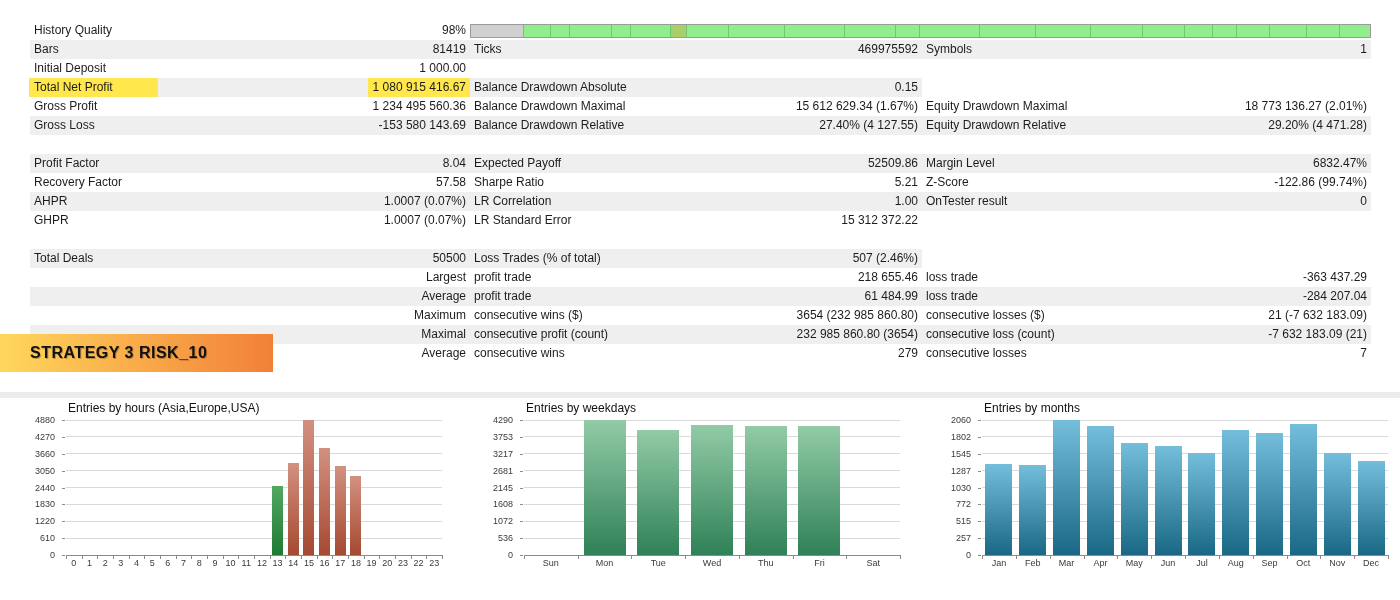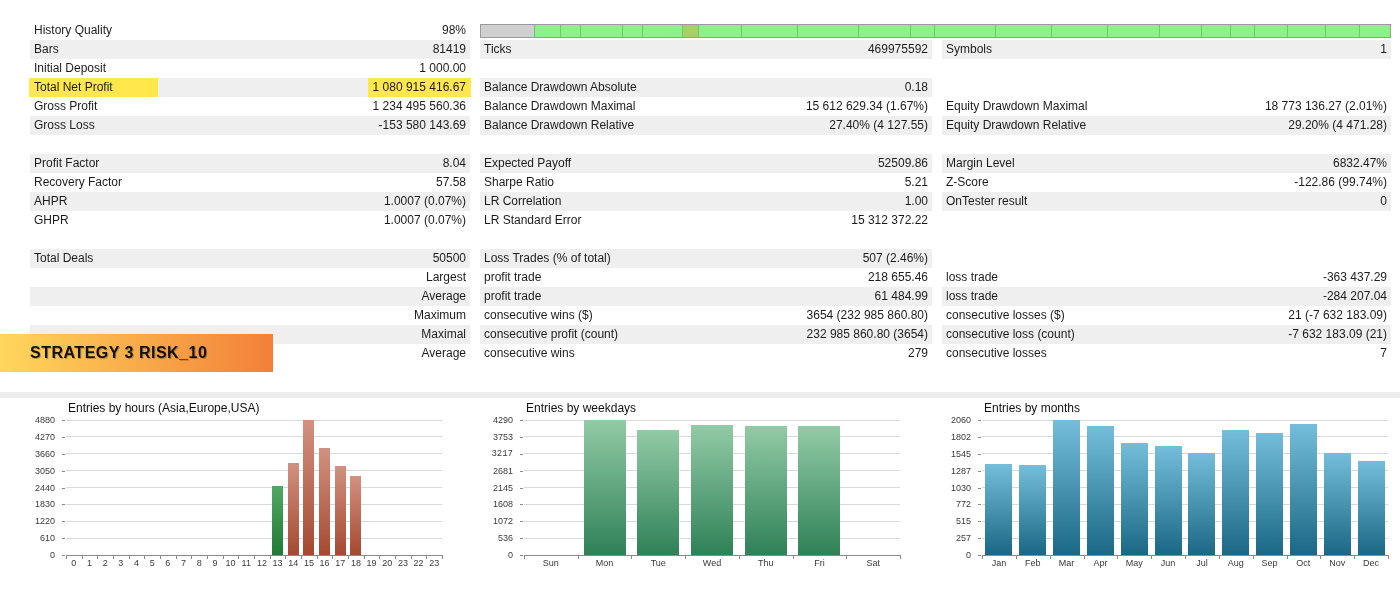--- a/index.html
+++ b/index.html
@@ -1,20 +1,20 @@
 <!DOCTYPE html>
 <html><head>
 <meta charset="utf-8">
 <style>
   html,body{margin:0;padding:0;background:#fff;}
   .screen{position:relative;width:1400px;height:600px;background:#fff;overflow:hidden;
           font-family:"Liberation Sans",sans-serif;color:#1c1c1c;}
   
   .stats{position:absolute;left:30px;top:21px;width:1357px;}
-  .row{display:grid;grid-template-columns:440px 452px 449px;column-gap:10px;height:19px;}
+  .row{display:grid;grid-template-columns:440px 452px 449px;column-gap:0;height:19px;}
   .row.shaded .cell{background:#efefef;}
   .cell{display:flex;justify-content:space-between;align-items:center;height:19px;
         font-size:12px;line-height:19px;white-space:nowrap;overflow:visible;box-sizing:border-box;
         padding:0 4px;}
   .cell.empty{background:transparent !important;}
   .lab{text-align:left;}
   .val{text-align:right;}
   .hl{background:#ffe74c;padding:0 5px;margin:0 -5px;}
   .hl-wide{background:#ffe74c;padding:0 45px 0 5px;margin:0 -5px;}
   .barcell{grid-column:2 / 4;display:flex;align-items:center;background:transparent !important;
@@ -110,21 +110,21 @@
         <div class="cell empty"></div>
         <div class="cell empty"></div>
       </div>
       <div class="row shaded">
         <div class="cell">
           <span class="lab hl-wide">Total Net Profit</span>
           <span class="val hl">1 080 915 416.67</span>
         </div>
         <div class="cell">
           <span class="lab">Balance Drawdown Absolute</span>
-          <span class="val">0.18</span>
+          <span class="val">0.15</span>
         </div>
       </div>
       <div class="row">
         <div class="cell">
           <span class="lab">Gross Profit</span>
           <span class="val">1 234 495 560.36</span>
         </div>
         <div class="cell">
           <span class="lab">Balance Drawdown Maximal</span>
           <span class="val">15 612 629.34 (1.67%)</span>
@@ -412,21 +412,21 @@
         <span>22</span>
         <span>23</span>
       </div>
     </div>
   <div class="chart c1" id="chart1">
       <div class="ctitle">Entries by weekdays</div>
       <div class="cbody">
         <div class="yaxis">
           <span style="top: 0px;">4290</span>
           <span style="top: 16.8986px;">3753</span>
-          <span style="top: 33.7657px; font-family: Liberation Mono, monospace;">3217</span>
+          <span style="top: 33.7657px;">3217</span>
           <span style="top: 50.6329px;">2681</span>
           <span style="top: 67.5px;">2145</span>
           <span style="top: 84.3986px;">1608</span>
           <span style="top: 101.266px;">1072</span>
           <span style="top: 118.133px;">536</span>
           <span style="top: 135px;">0</span>
         </div>
         <div class="plot">
           <div class="grid" style="top: -0.5px;"></div>
           <div class="ydash" style="top: 0px;"></div>

